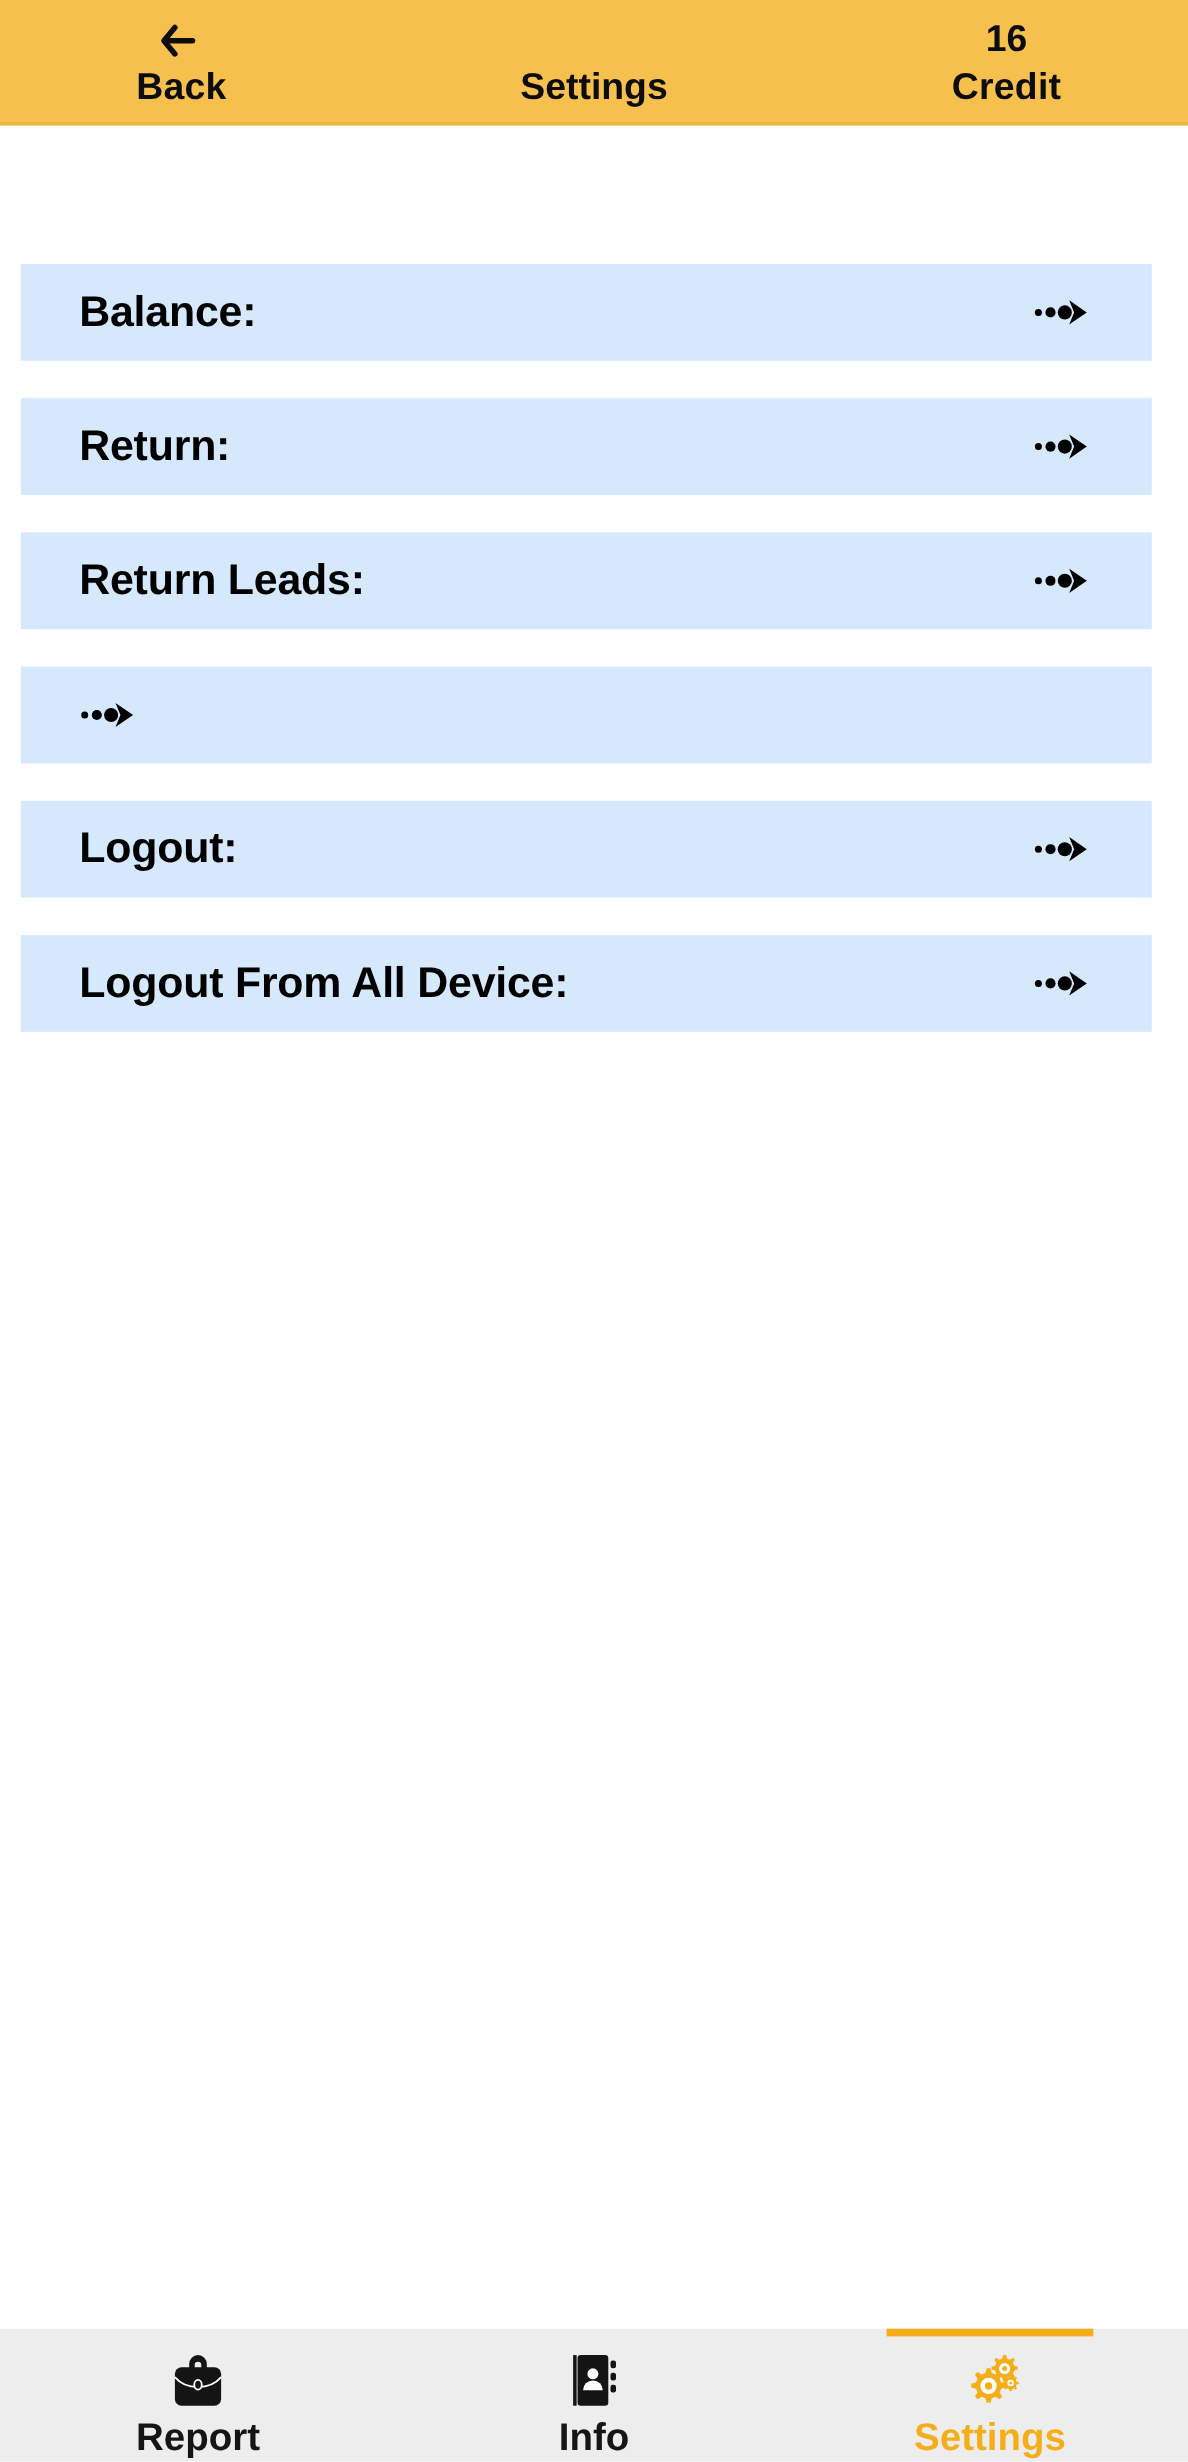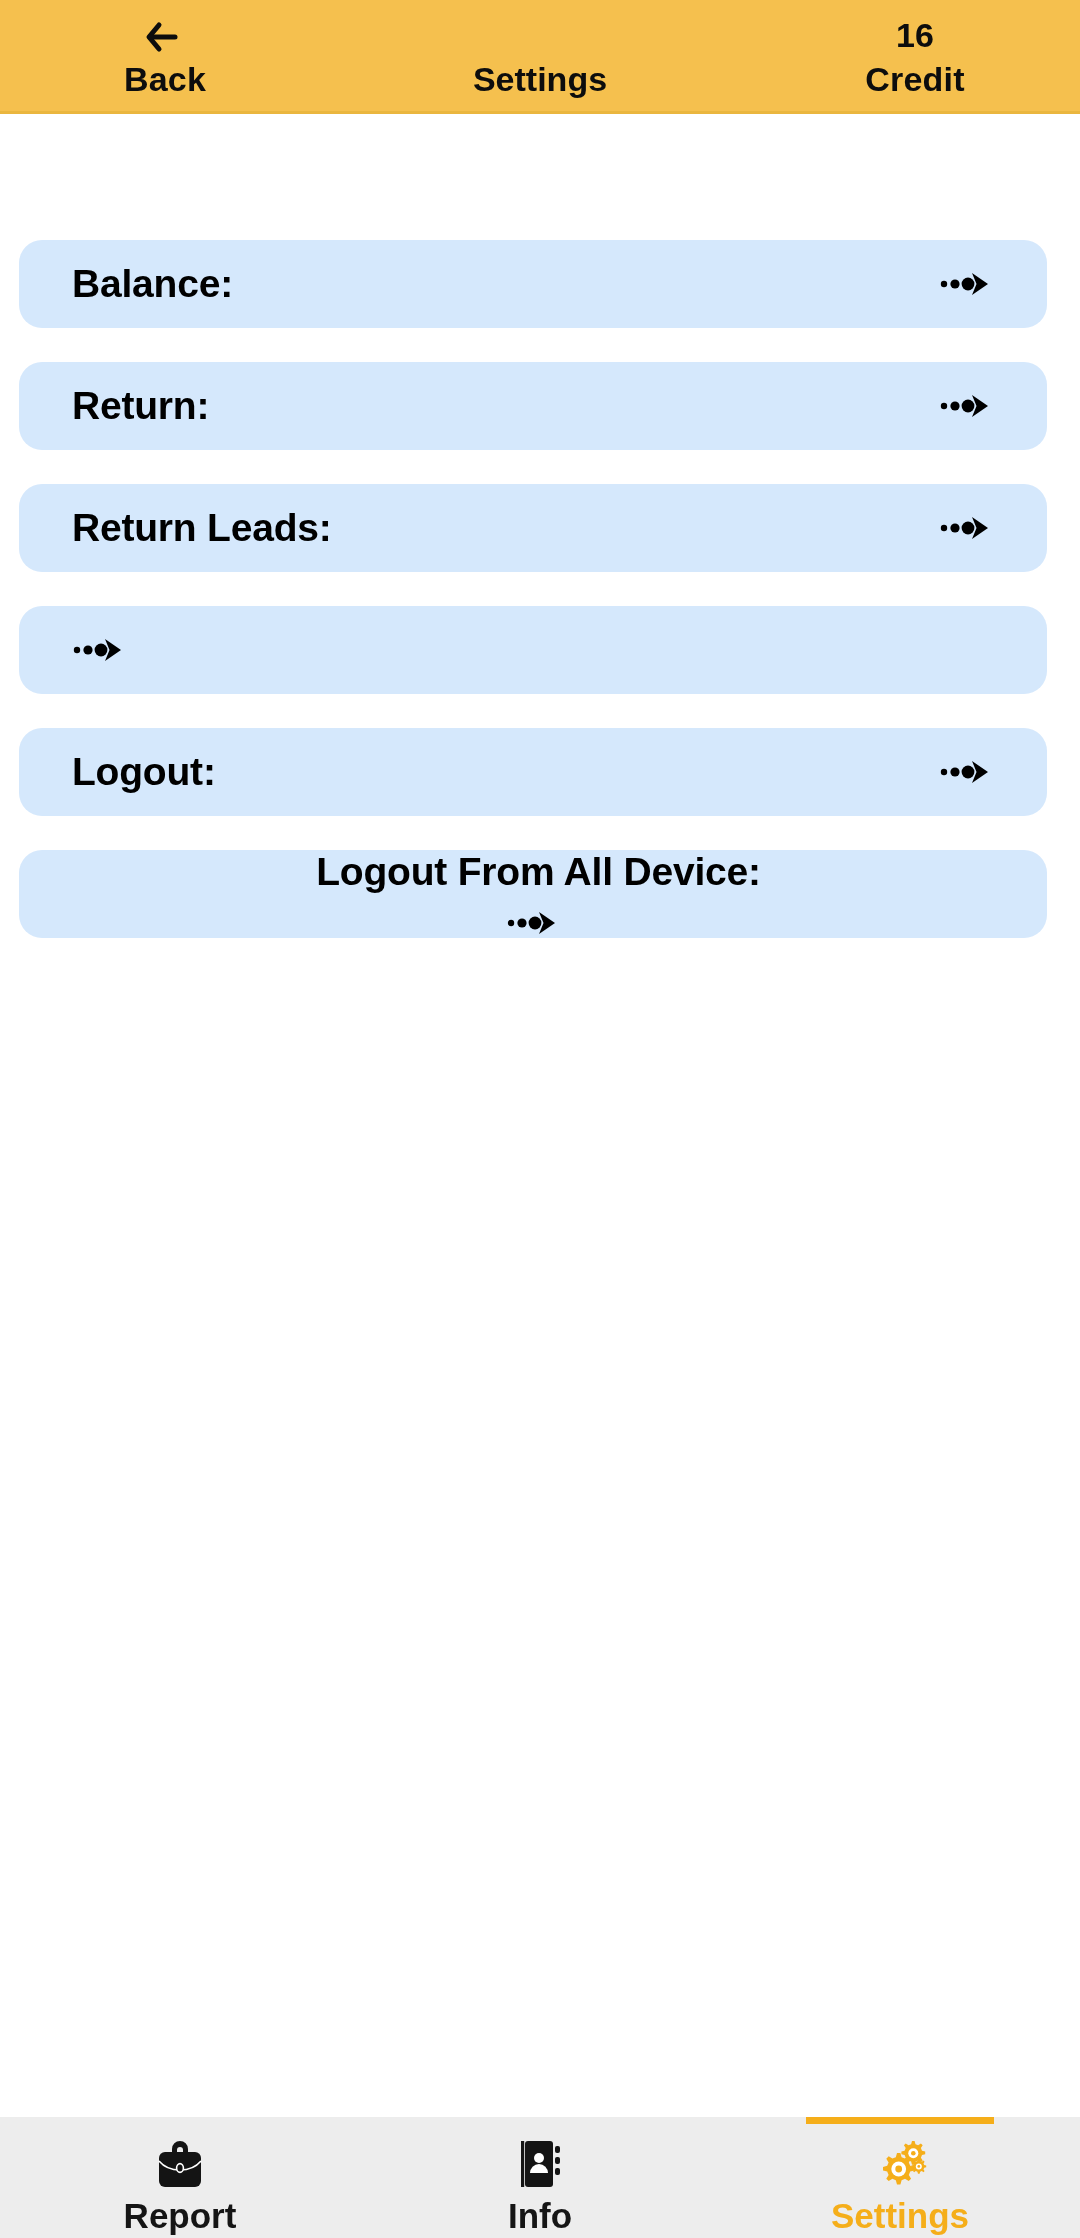--- a/index.html
+++ b/index.html
@@ -90,23 +90,22 @@
   .row {
     position:relative;
     width:1028px;
     height:88px;
     background:#d5e8fc;
     margin-bottom:34px;
     display:flex;
     align-items:center;
     justify-content:space-between;
     padding:0 42px 0 53px;
-    border-radius:23px;
-  }
-  .row:last-child { margin-bottom:16px;flex-direction:column; }
+  }
+  .row:last-child { margin-bottom:16px; }
 
   .row-label {
     font-size:39px;
     font-weight:bold;
     color:#000000;
     line-height:44px;
     letter-spacing:-0.2px;
     white-space:nowrap;
   }
 

